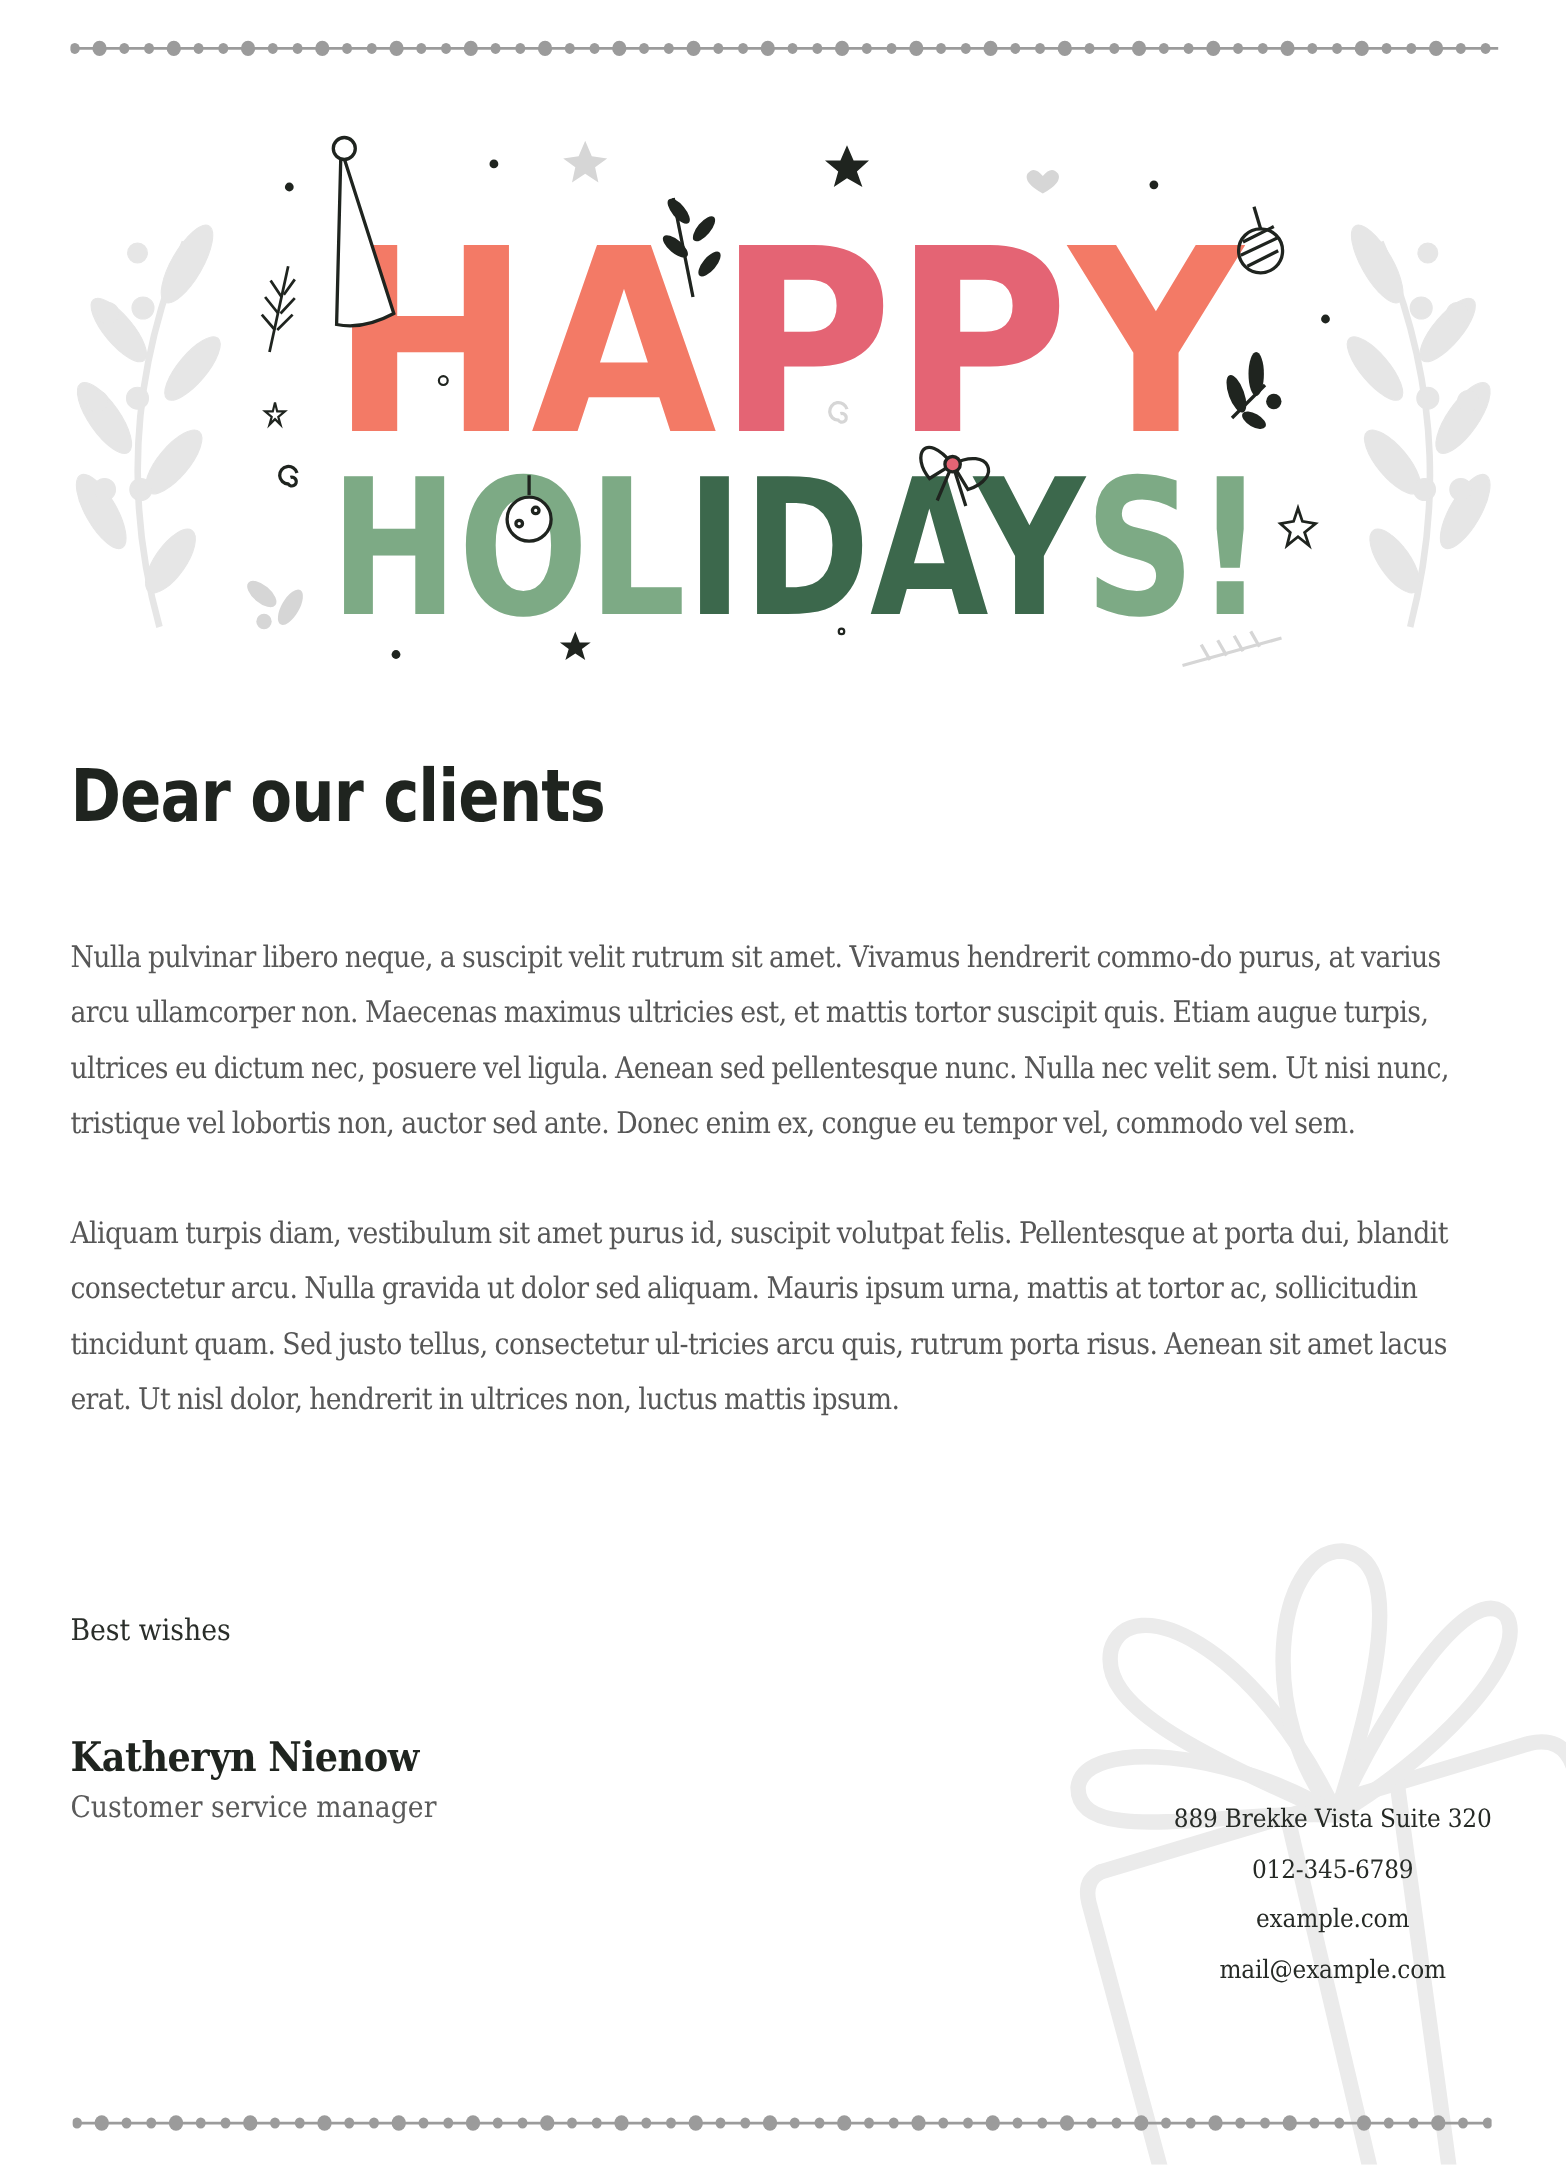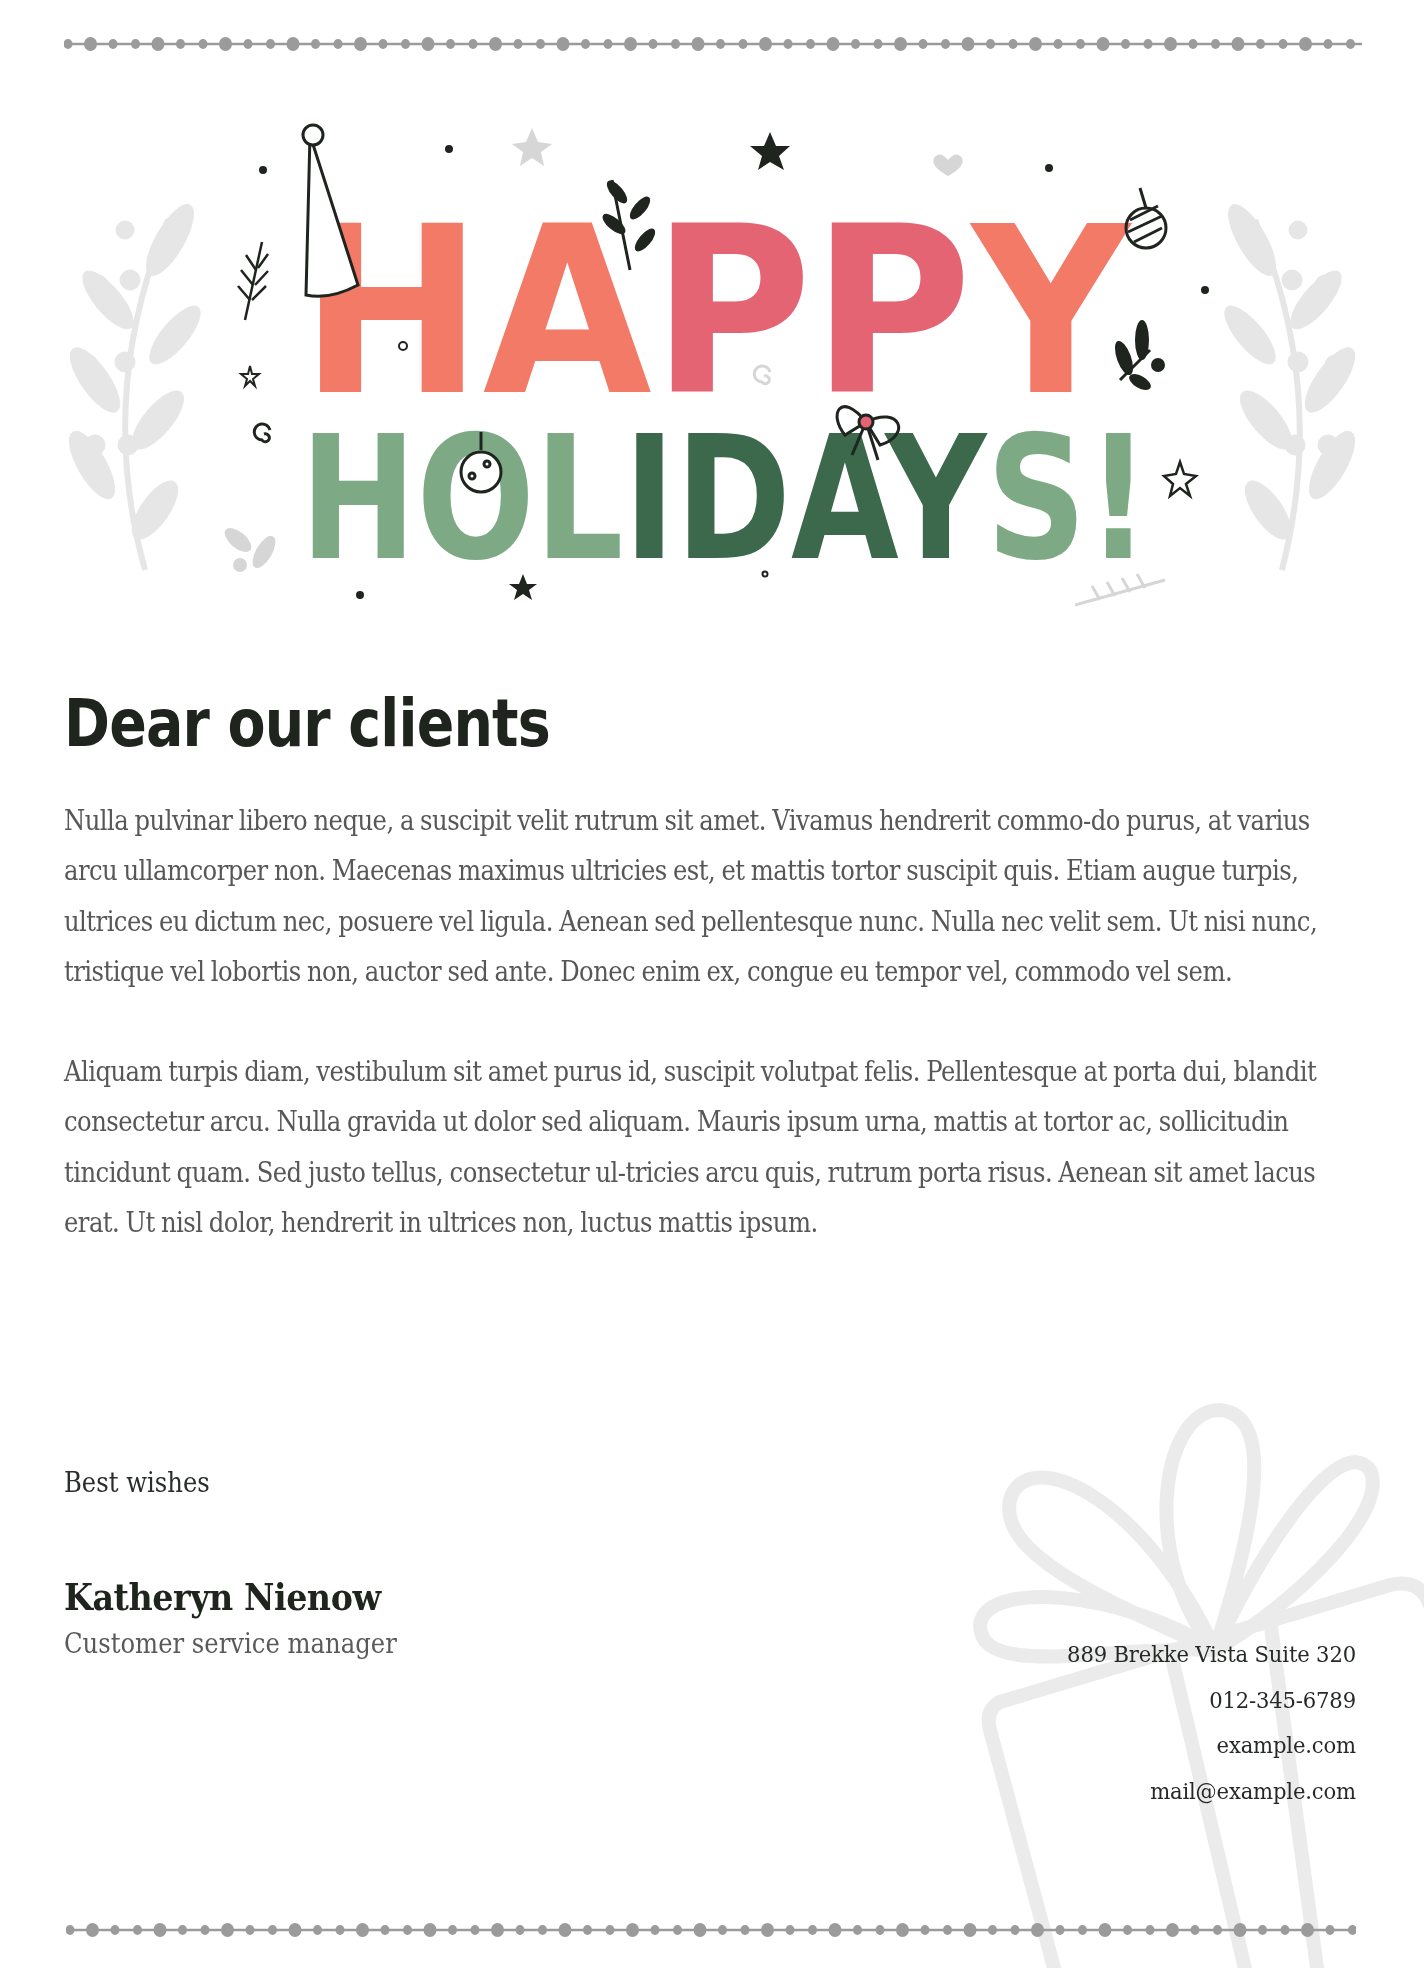--- a/index.html
+++ b/index.html
@@ -3,26 +3,26 @@
 <meta charset="utf-8">
 <style>
   html, body { margin: 0; padding: 0; background: #ffffff; }
   body { width: 1424px; height: 1968px; position: relative; overflow: hidden; font-family: "DejaVu Serif", serif; }
   .beads { position: absolute; left: 64px; width: 1300px; height: 20px; }
   .beads.top { top: 34px; }
   .beads.bottom { top: 1920px; left: 66px; width: 1290px; }
   .hero { position: absolute; left: 0; top: 100px; width: 1424px; height: 540px; }
   .gift { position: absolute; left: 960px; top: 1390px; width: 464px; height: 578px; }
   .greeting { position: absolute; left: 64px; top: 684px; margin: 0; font-family: "DejaVu Sans", sans-serif; font-weight: bold; font-size: 66px; color: #1f241f; letter-spacing: -1px; transform: scaleX(0.84); transform-origin: left top; line-height: 80px; }
-  .body { position: absolute; left: 64px; top: 796px; width: 1300px; }
+  .body { position: absolute; left: 64px; top: 846px; width: 1300px; }
   .body p { margin: 0 0 50px 0; font-family: "DejaVu Serif", serif; font-size: 27px; line-height: 50.3px; color: #575757; letter-spacing: -0.6px; word-spacing: -1px; transform: scaleX(0.9); transform-origin: left top; width: 1440px; }
   .closing { position: absolute; left: 64px; top: 1467px; margin: 0; font-size: 27px; color: #2a2e2a; transform: scaleX(0.9); transform-origin: left top; }
   .sig-name { position: absolute; left: 64px; top: 1575px; margin: 0; font-weight: bold; font-size: 37px; color: #1f241f; transform: scaleX(0.9); transform-origin: left top; letter-spacing: -0.5px; }
   .sig-title { position: absolute; left: 64px; top: 1628px; margin: 0; font-size: 27px; color: #5a5a5a; transform: scaleX(0.9); transform-origin: left top; }
-  .contact { position: absolute; right: 68px; top: 1632px; text-align: right; }
+  .contact { position: absolute; right: 68px; top: 1632px; text-align: center; }
   .contact div { font-size: 23px; line-height: 45.5px; color: #262a26; transform: scaleX(0.92); transform-origin: right top; letter-spacing: -0.2px; }
 </style>
 </head>
 <body>
 
 <svg class="beads top" viewBox="0 0 1300 20" preserveAspectRatio="none">
   <line x1="2" y1="10" x2="1298" y2="10" stroke="#9b9b9b" stroke-width="2.5"></line>
   <g fill="#9b9b9b" id="beadsTop">
       <ellipse cx="4" cy="10" rx="4.5" ry="5"></ellipse>
       <ellipse cx="26.5" cy="10" rx="6.5" ry="7"></ellipse>

